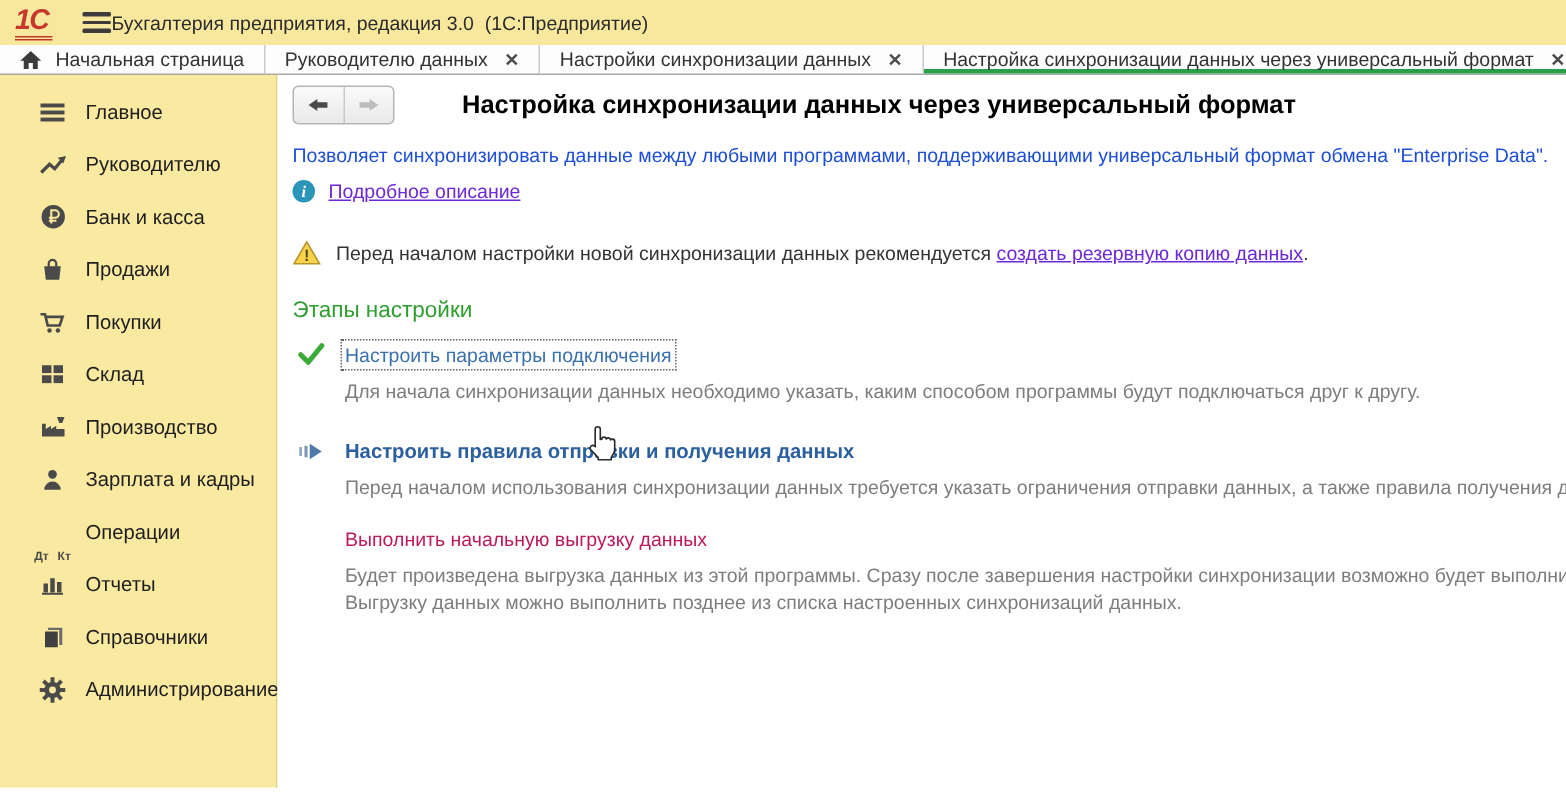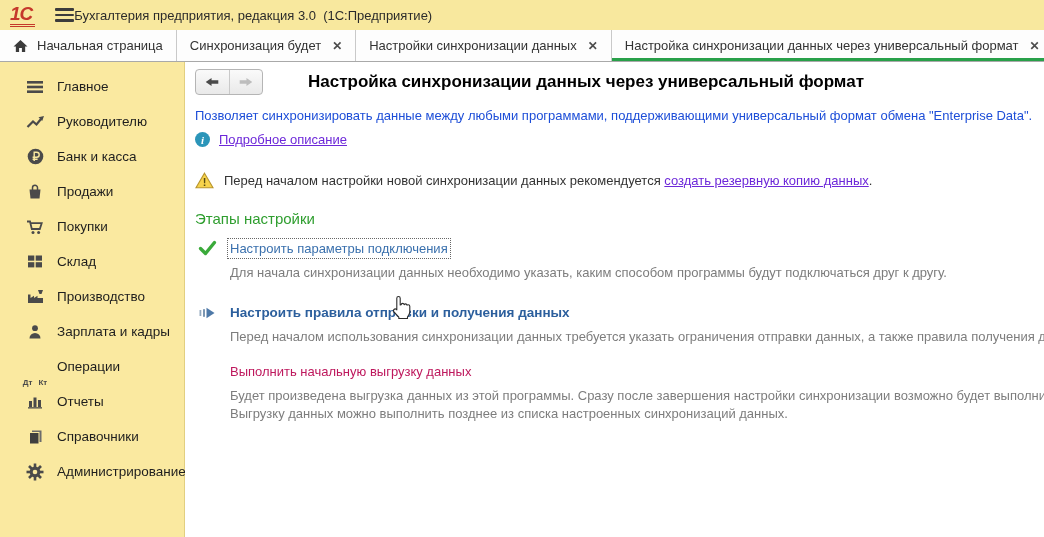--- a/index.html
+++ b/index.html
@@ -9,21 +9,21 @@
 
   
   .titlebar { height:30px; background:#f8e89e; display:flex; align-items:center; padding-left:10px; }
   .logo { color:#c5382b; font-weight:bold; font-style:italic; font-size:19px; line-height:1;
           border-bottom:3px double #c5382b; padding:0 3px 1px 0; letter-spacing:-1px; }
   .burger { margin-left:20px; display:flex; flex-direction:column; gap:3px; cursor:pointer; }
   .burger span { display:block; width:19px; height:2.5px; background:#3c3c3c; border-radius:1px; }
   .apptitle { font-size:13px; color:#2b2b2b; white-space:pre; }
 
   
-  .tabbar { height:32px; background:#fdfdfd; border-bottom:1px solid #a9a9a9; display:flex; }
+  .tabbar { height:20px; background:#fdfdfd; border-bottom:1px solid #a9a9a9; display:flex; }
   .tab { display:flex; align-items:center; padding:0 13px; border-right:1px solid #c9c9c9;
          font-size:13px; color:#333; white-space:nowrap; cursor:pointer; }
   .tab.active { box-shadow: inset 0 -3px 0 #28a049; }
   .tab .close { margin-left:11px; color:#4d4d4d; font-size:12px; font-weight:bold; line-height:1; cursor:pointer; }
   .tab .home-ico { margin-right:9px; display:flex; }
 
   
   .main { display:flex; height:475px; }
   .sidebar { width:185px; flex-shrink:0; background:#fae9a0; border-right:1px solid #e2cf80; padding-top:7px; }
   .sb-item { height:35px; display:flex; align-items:center; padding-left:24px; cursor:pointer; }
@@ -83,21 +83,21 @@
   <nav class="tabbar">
     <div class="tab">
       <span class="home-ico">
         <svg width="15" height="14" viewBox="0 0 16 15">
             <polygon points="8,1 15.5,8 13,8 13,14 9.5,14 9.5,9.7 6.5,9.7 6.5,14 3,14 3,8 0.5,8" fill="#3b3b3b"></polygon>
           </svg>
       </span>
       <span>Начальная страница</span>
     </div>
     <div class="tab">
-      <span>Синхронизация будет</span>
+      <span>Руководителю данных</span>
       <span class="close">✕</span>
     </div>
     <div class="tab">
       <span>Настройки синхронизации данных</span>
       <span class="close">✕</span>
     </div>
     <div class="tab active">
       <span>Настройка синхронизации данных через универсальный формат</span>
       <span class="close">✕</span>
     </div>

